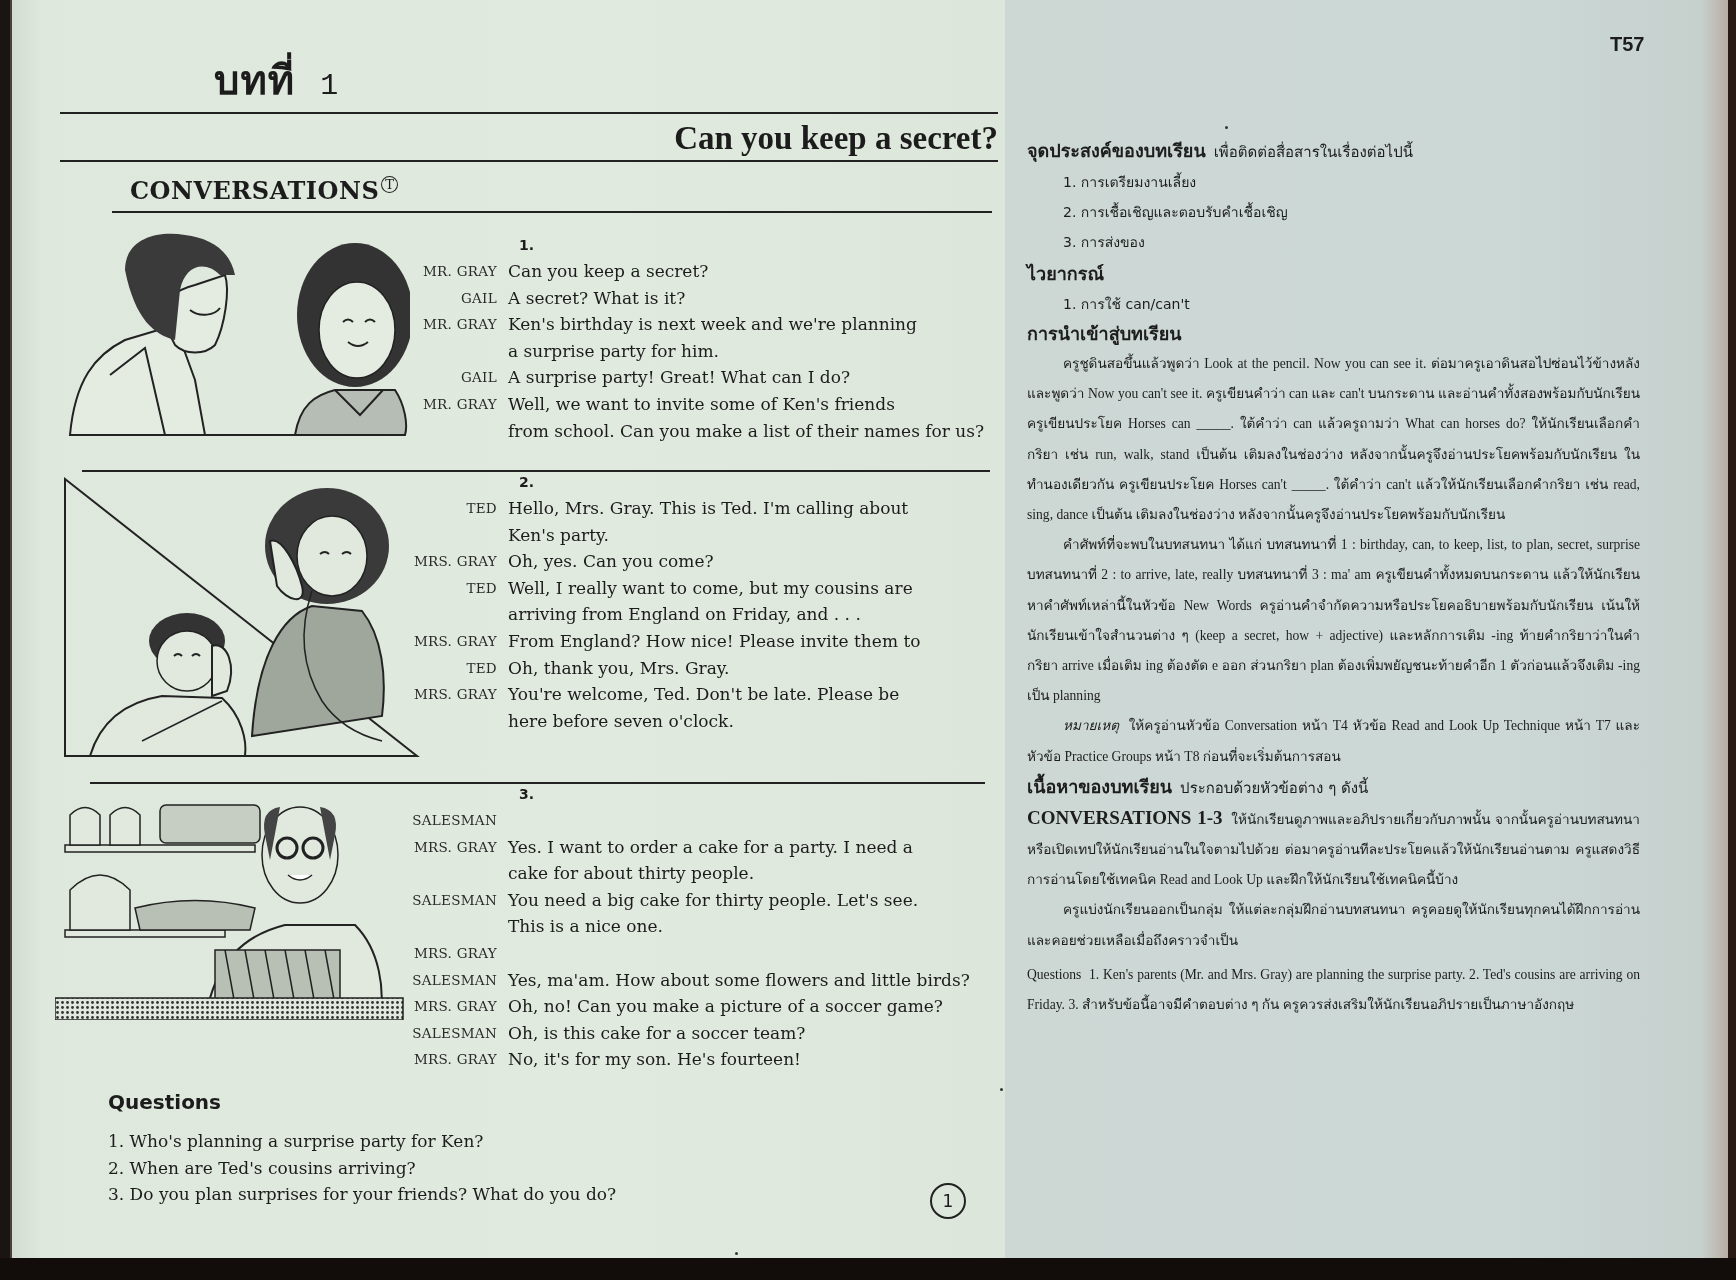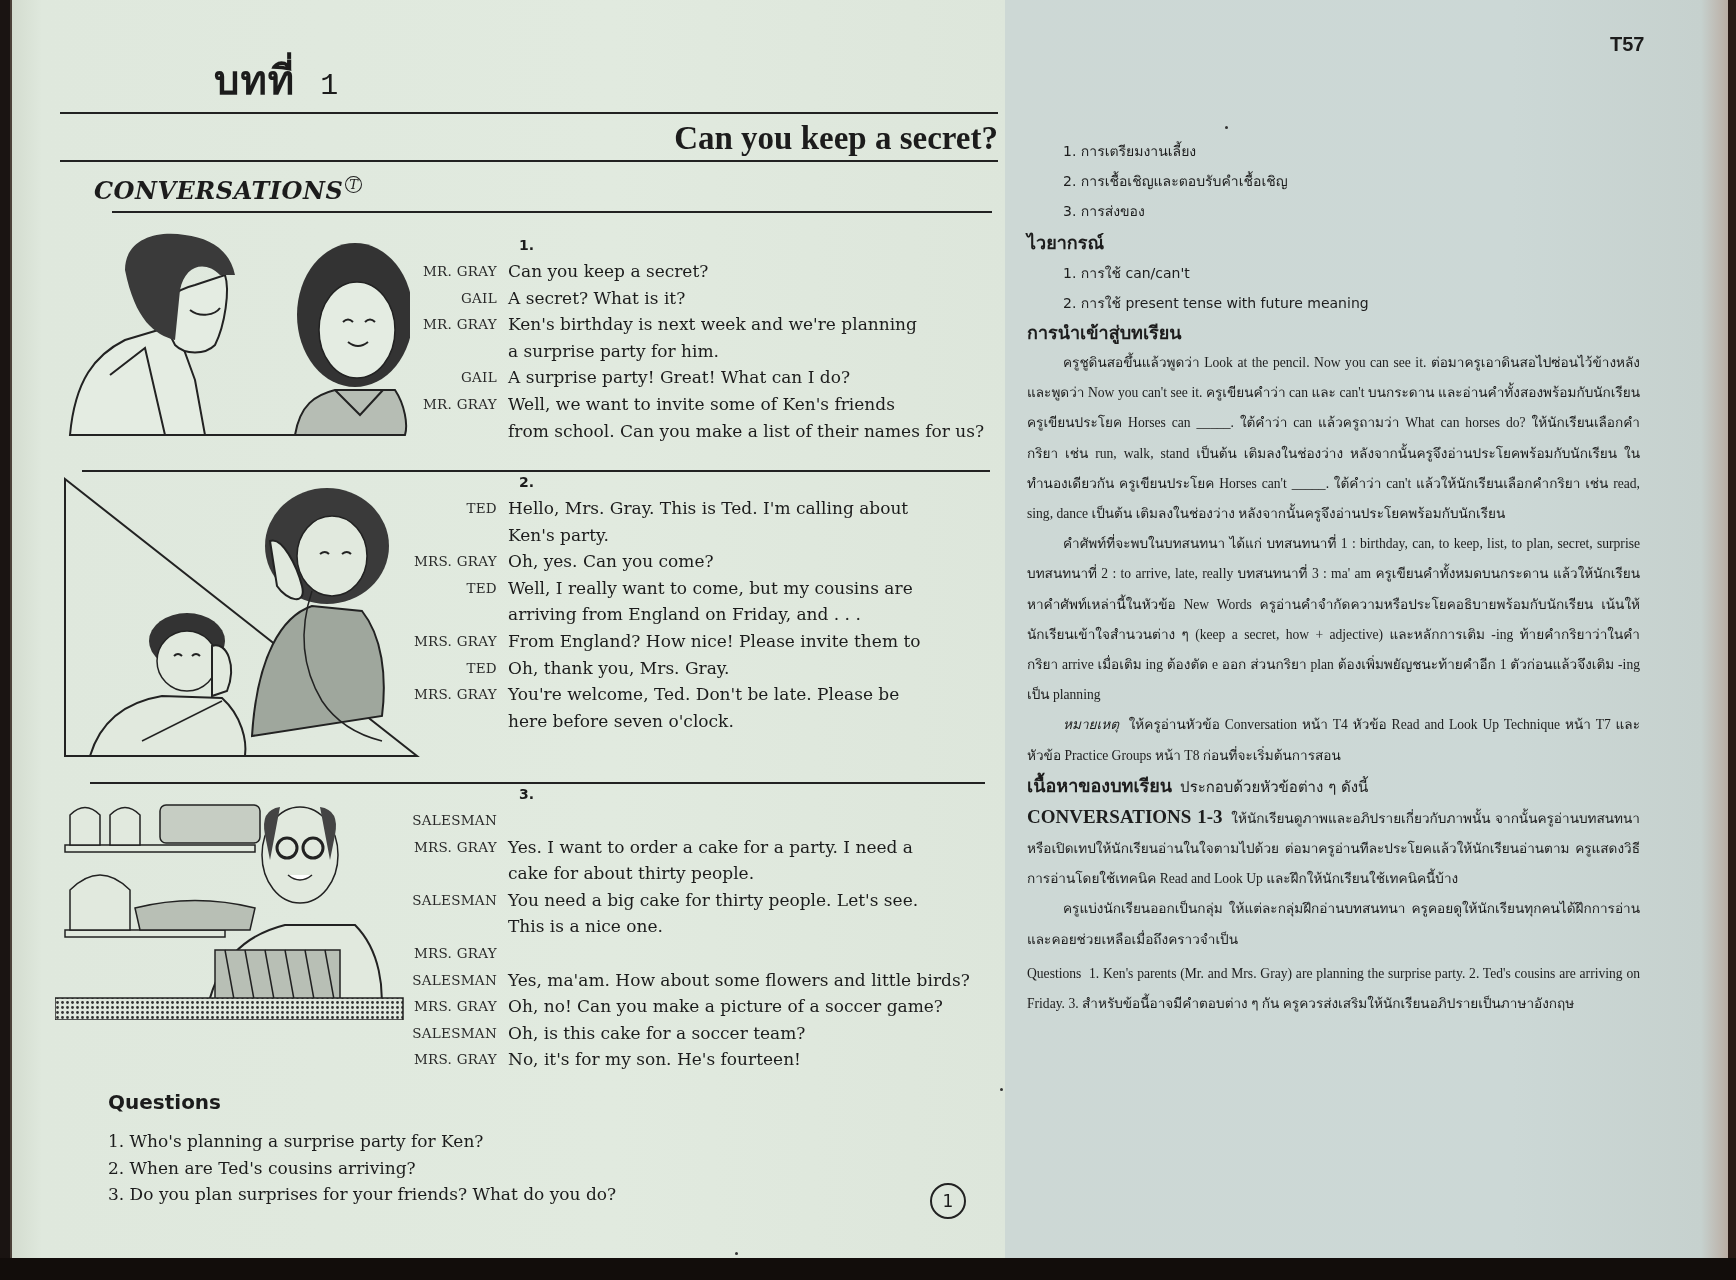--- a/index.html
+++ b/index.html
@@ -17,21 +17,21 @@
     background: linear-gradient(90deg, #cdd8d5 0px, #ccd8d6 70%, #c6d1ce 96%, #b9aaa0 100%);
   }
   .bottom-edge { position: absolute; left: 0; top: 1258px; width: 1736px; height: 22px; background: #120d0b; }
   .right-edge { position: absolute; left: 1728px; top: 0; width: 8px; height: 1280px; background: #2a1a16; }
 
   
   .lesson-title { position: absolute; left: 214px; top: 48px; font-family: Liberation Mono, monospace; font-size: 40px; font-weight: bold; letter-spacing: 1px; }
   .lesson-title .num { font-size: 30px; font-weight: normal; }
   .rule { position: absolute; height: 2px; background: #222; }
   .main-title { position: absolute; right: 740px; top: 118px; font-family: "Liberation Serif", serif; font-weight: bold; font-size: 33px; white-space: nowrap; }
-  .section-heading { position: absolute; left: 94px; top: 176px; font-family: "DejaVu Serif", serif; font-weight: bold; font-size: 24px; letter-spacing: 0.5px; font-style: italic; }
+  .section-heading { position: absolute; left: 130px; top: 176px; font-family: "DejaVu Serif", serif; font-weight: bold; font-size: 24px; letter-spacing: 0.5px; }
   .section-heading sup { font-size: 13px; font-weight: normal; border: 1px solid #222; border-radius: 50%; padding: 0 3px; margin-left: 2px; vertical-align: 10px; }
 
   .dialog { position: absolute; left: 380px; width: 620px; }
   .dialog .dnum { font-family: "DejaVu Sans", sans-serif; font-weight: bold; font-size: 14px; margin-left: 139px; height: 25px; line-height: 25px; }
   .line { display: flex; font-size: 17px; line-height: 26.6px; }
   .line .spk { width: 128px; text-align: right; font-size: 13.5px; letter-spacing: 0.3px; padding-right: 11px; flex: 0 0 auto; color: #2a2a2a; }
   .line .txt { flex: 1; white-space: nowrap; font-family: "DejaVu Serif", serif; font-size: 17px; }
   .line.cont .spk { visibility: hidden; }
 
   .illus { position: absolute; }
@@ -248,26 +248,26 @@
     <div class="q">1. Who's planning a surprise party for Ken?</div>
     <div class="q">2. When are Ted's cousins arriving?</div>
     <div class="q">3. Do you plan surprises for your friends? What do you do?</div>
   </div>
   <div class="page-num">1</div>
 
   <div class="right-page"></div>
   <div class="t-pagenum">T57</div>
 
   <div class="r-block" style="top:136px;">
+    <div class="r-head"><span>จุดประสงค์ของบทเรียน</span><span class="tail">เพื่อติดต่อสื่อสารในเรื่องต่อไปนี้</span></div>
     <div class="r-item">1.  การเตรียมงานเลี้ยง</div>
     <div class="r-item">2.  การเชื้อเชิญและตอบรับคำเชื้อเชิญ</div>
     <div class="r-item">3.  การส่งของ</div>
     <div class="r-head" style="margin-top:2px;">ไวยากรณ์</div>
     <div class="r-item">1.  การใช้ can/can't</div>
-    <div class="r-item">2.  การใช้ present tense with future meaning</div>
     <div class="r-head">การนำเข้าสู่บทเรียน</div>
     <p class="r-para">ครูชูดินสอขึ้นแล้วพูดว่า Look at the pencil.  Now you can see it.  ต่อมาครูเอาดินสอไปซ่อนไว้ข้างหลัง และพูดว่า Now you can't see it.  ครูเขียนคำว่า can และ can't บนกระดาน และอ่านคำทั้งสองพร้อมกับนักเรียน  ครูเขียนประโยค Horses can _____. ใต้คำว่า can  แล้วครูถามว่า What can horses do?  ให้นักเรียนเลือกคำกริยา เช่น run, walk, stand เป็นต้น เติมลงในช่องว่าง  หลังจากนั้นครูจึงอ่านประโยคพร้อมกับนักเรียน  ในทำนองเดียวกัน ครูเขียนประโยค Horses can't _____. ใต้คำว่า can't  แล้วให้นักเรียนเลือกคำกริยา เช่น read, sing, dance  เป็นต้น  เติมลงในช่องว่าง  หลังจากนั้นครูจึงอ่านประโยคพร้อมกับนักเรียน</p>
     <p class="r-para">คำศัพท์ที่จะพบในบทสนทนา ได้แก่ บทสนทนาที่ 1 : birthday, can, to keep, list, to plan, secret, surprise   บทสนทนาที่ 2 : to arrive, late, really   บทสนทนาที่ 3 : ma' am ครูเขียนคำทั้งหมดบนกระดาน แล้วให้นักเรียนหาคำศัพท์เหล่านี้ในหัวข้อ New Words  ครูอ่านคำจำกัดความหรือประโยคอธิบายพร้อมกับนักเรียน เน้นให้นักเรียนเข้าใจสำนวนต่าง ๆ (keep a secret, how + adjective) และหลักการเติม -ing ท้ายคำกริยาว่าในคำกริยา arrive เมื่อเติม ing ต้องตัด e ออก  ส่วนกริยา plan ต้องเพิ่มพยัญชนะท้ายคำอีก 1 ตัวก่อนแล้วจึงเติม -ing เป็น planning</p>
     <p class="r-para"><i>หมายเหตุ</i>&nbsp; <span>ให้ครูอ่านหัวข้อ  Conversation  หน้า  T4  หัวข้อ  Read and Look Up Technique หน้า T7 และหัวข้อ Practice Groups หน้า T8 ก่อนที่จะเริ่มต้นการสอน</span></p>
     <div class="r-head"><span>เนื้อหาของบทเรียน</span><span class="tail">ประกอบด้วยหัวข้อต่าง ๆ ดังนี้</span></div>
     <p class="r-para noindent"><span class="big">CONVERSATIONS 1-3</span>&nbsp; <span>ให้นักเรียนดูภาพและอภิปรายเกี่ยวกับภาพนั้น  จากนั้นครูอ่านบทสนทนาหรือเปิดเทปให้นักเรียนอ่านในใจตามไปด้วย  ต่อมาครูอ่านทีละประโยคแล้วให้นักเรียนอ่านตาม  ครูแสดงวิธีการอ่านโดยใช้เทคนิค Read and Look Up  และฝึกให้นักเรียนใช้เทคนิคนี้บ้าง</span></p>
     <p class="r-para">ครูแบ่งนักเรียนออกเป็นกลุ่ม ให้แต่ละกลุ่มฝึกอ่านบทสนทนา  ครูคอยดูให้นักเรียนทุกคนได้ฝึกการอ่าน  และคอยช่วยเหลือเมื่อถึงคราวจำเป็น</p>
     <p class="r-para noindent" style="margin-top:4px;"><span>Questions</span>&nbsp; <span>1. Ken's parents (Mr. and Mrs. Gray) are planning the surprise party. 2. Ted's cousins are arriving on Friday.  3.  สำหรับข้อนี้อาจมีคำตอบต่าง ๆ กัน  ครูควรส่งเสริมให้นักเรียนอภิปรายเป็นภาษาอังกฤษ</span></p>
   </div>
 

